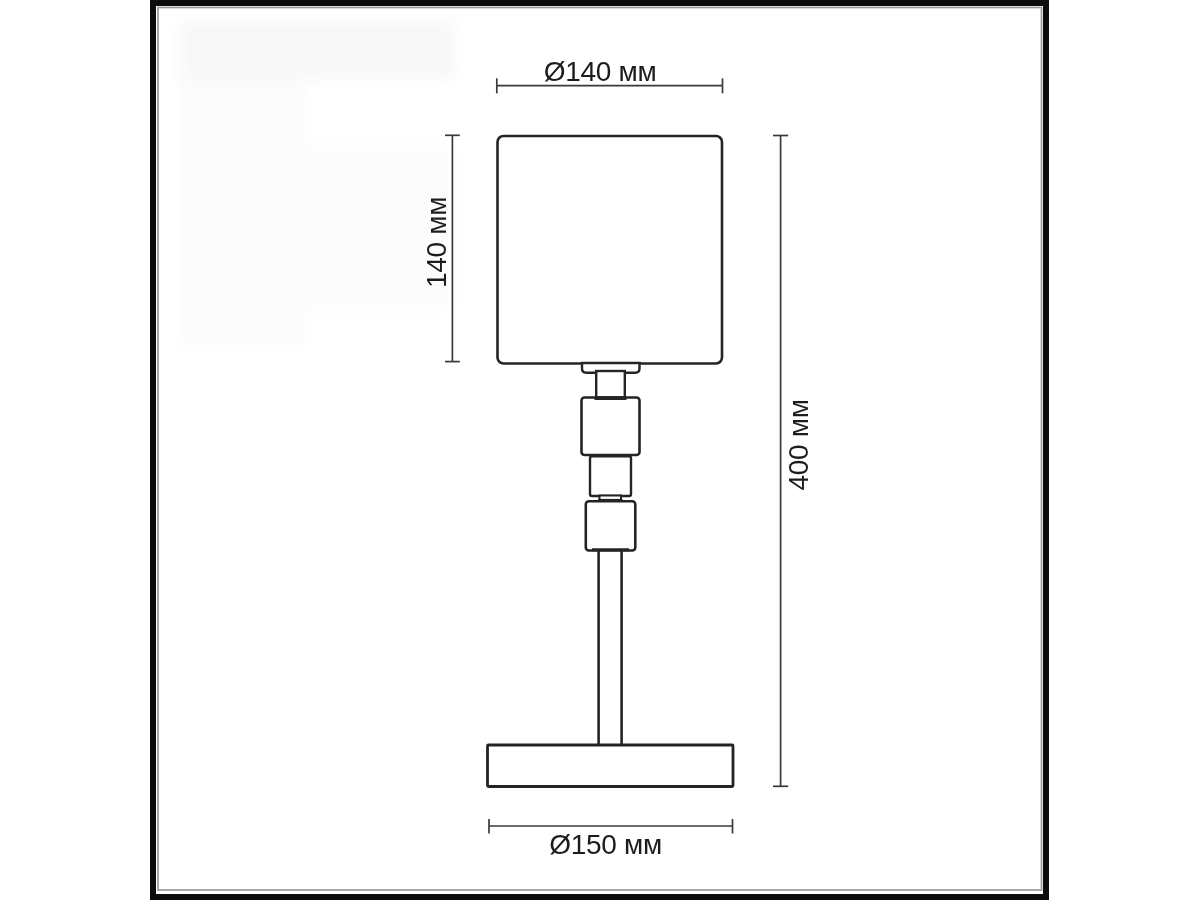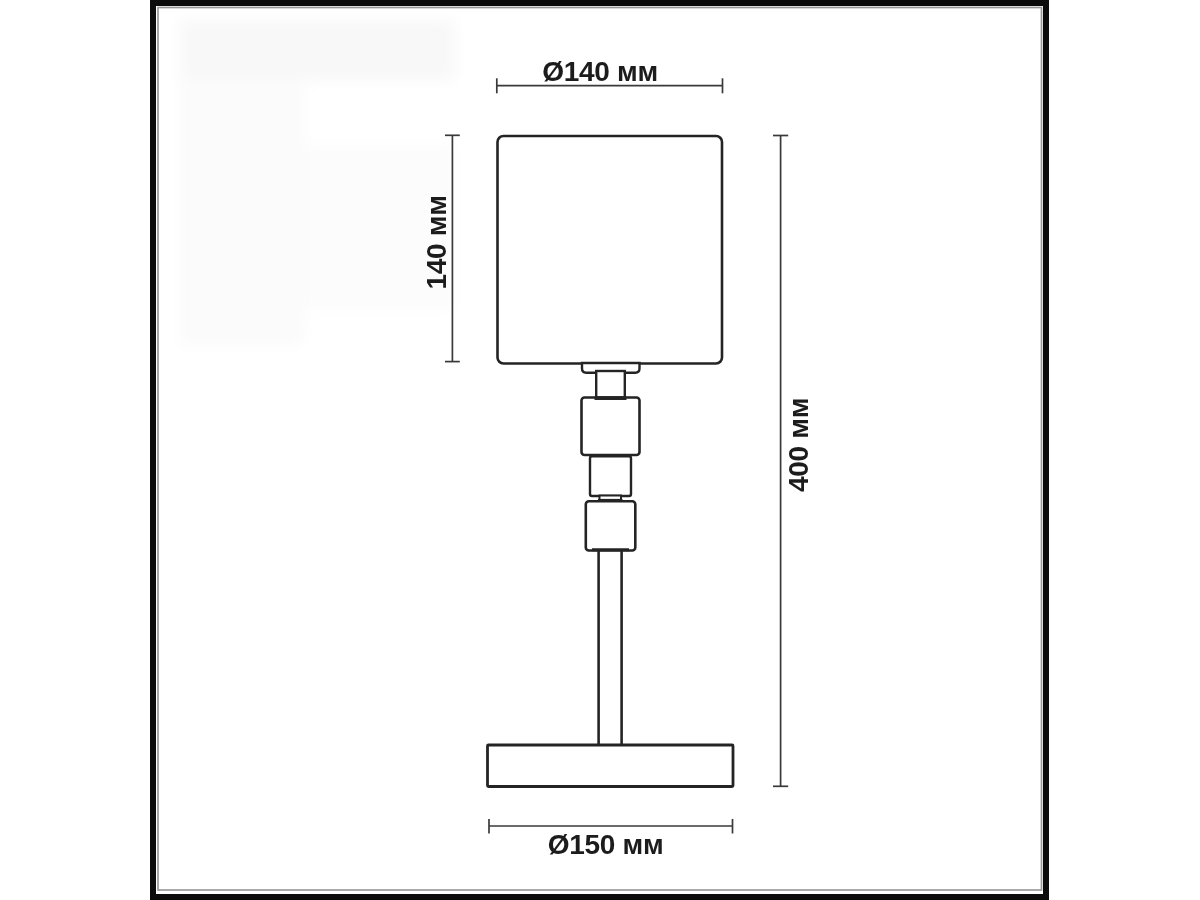--- a/index.html
+++ b/index.html
@@ -1,18 +1,18 @@
 <!DOCTYPE html>
 <html><head>
 <meta charset="utf-8">
 <style>
   html,body{margin:0;padding:0;}
   body{width:1200px;height:900px;background:#ffffff;overflow:hidden;
        font-family:"Liberation Sans", sans-serif;}
-  .stage{position:relative;width:1088px;height:900px;background:#fef9c3;font-weight:bold;}
+  .stage{position:relative;width:1088px;height:900px;background:#fef9c3;}
   svg{position:absolute;left:0;top:0;}
 </style>
 </head>
 <body>
 <div class="stage">
 <svg width="1200" height="900" viewBox="0 0 1200 900" xmlns="http://www.w3.org/2000/svg">
   <defs>
     <filter id="soft" x="-40%" y="-40%" width="180%" height="180%">
       <feGaussianBlur stdDeviation="7"></feGaussianBlur>
     </filter>

